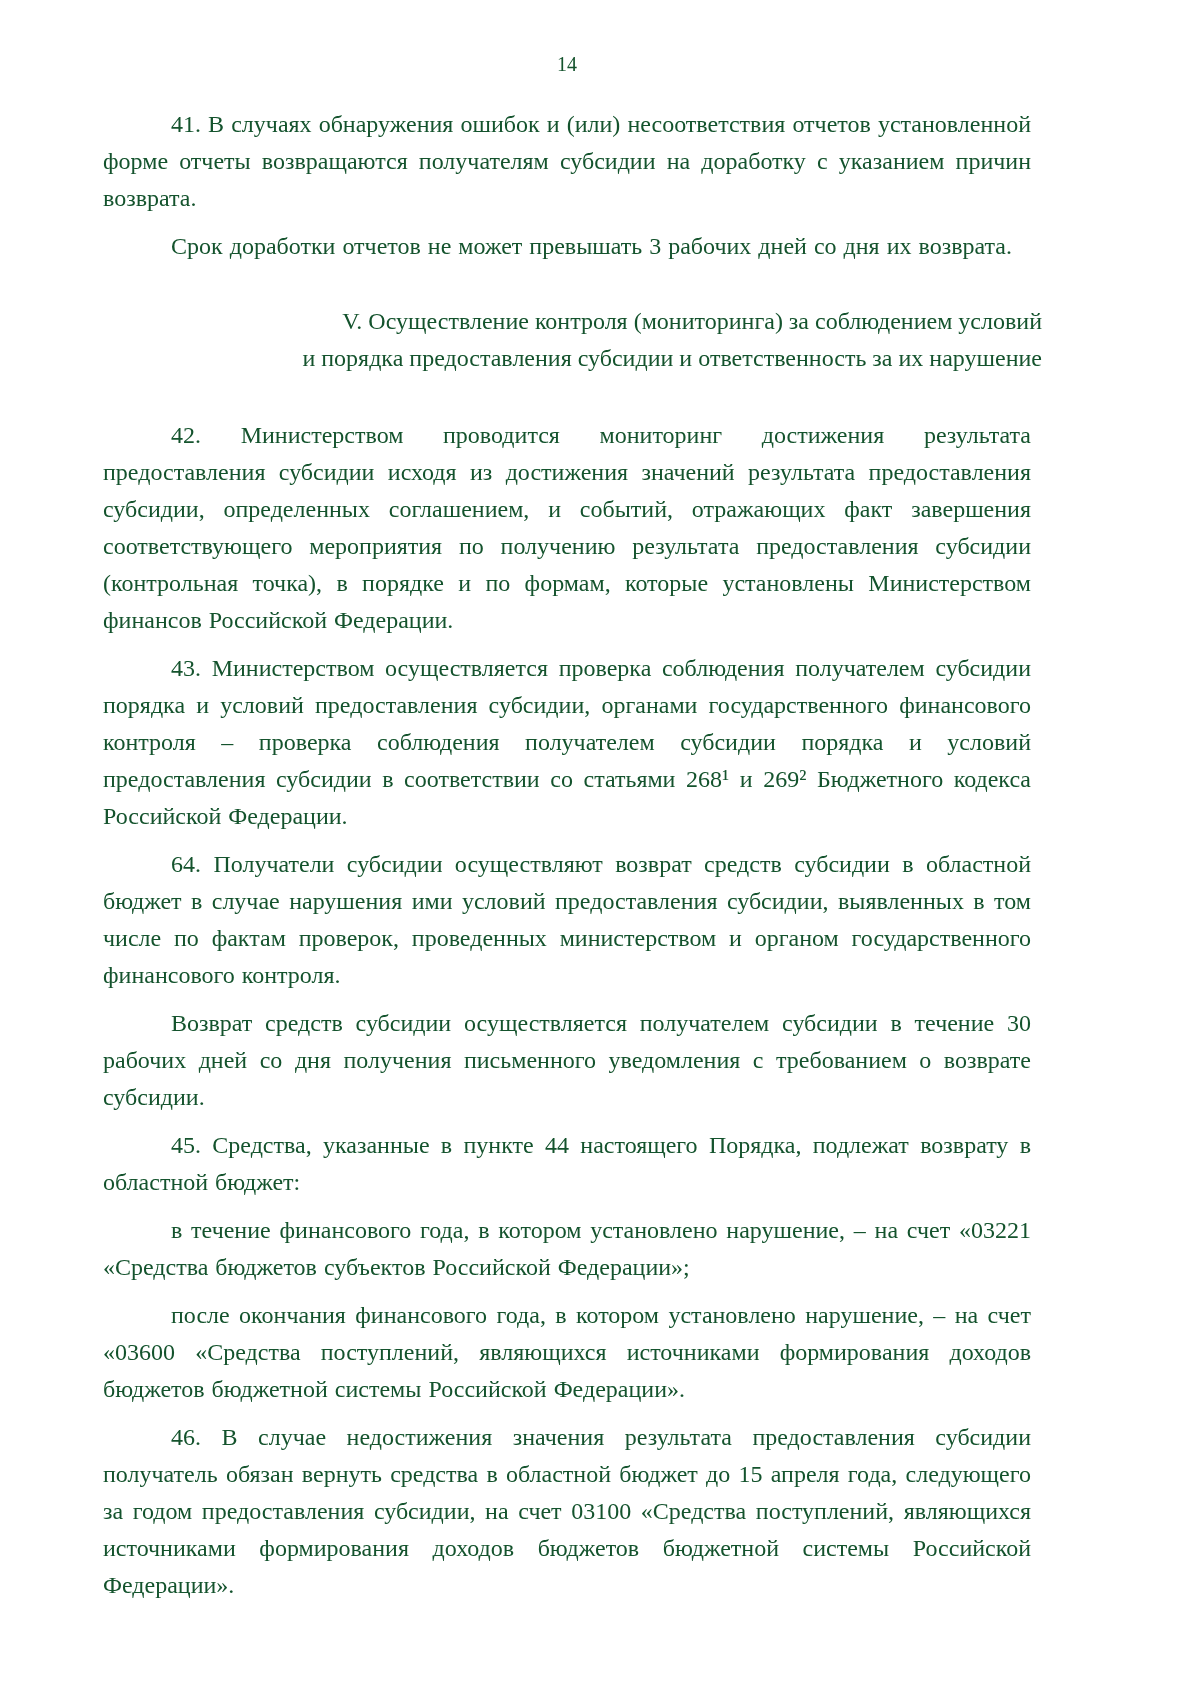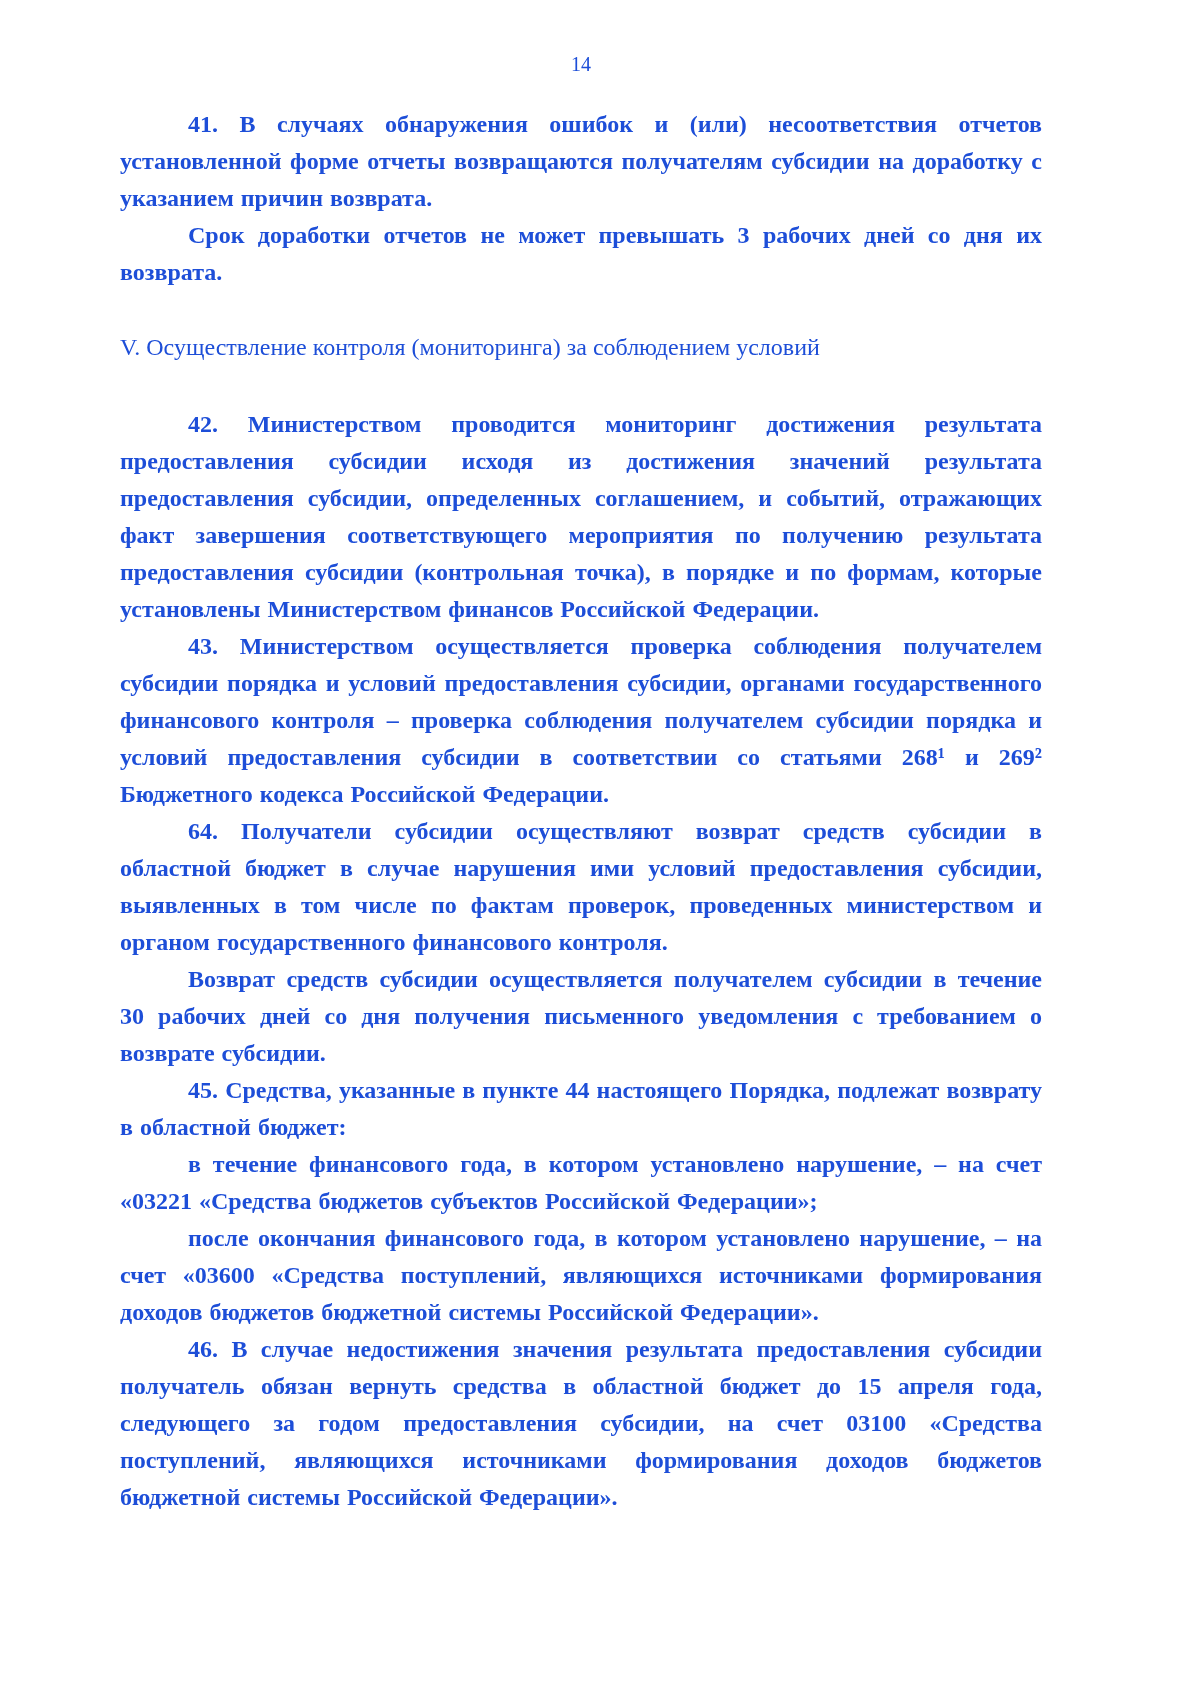--- a/index.html
+++ b/index.html
@@ -5,63 +5,63 @@
   html, body {
     margin: 0;
     padding: 0;
     background: #ffffff;
   }
   .page {
     position: relative;
     width: 1200px;
     height: 1698px;
     background: #ffffff;
-    color: #1d4ed8;
+    color: #14532d;
     font-family: "Liberation Serif", "DejaVu Serif", serif;
     font-size: 24px;
     line-height: 37px;
     box-sizing: border-box;
-    padding: 52px 158px 60px 120px;
+    padding: 52px 158px 60px 92px;
     overflow: hidden;
   }
   .page-number {
     text-align: center;
     font-size: 20px;
     line-height: 24px;
     margin-bottom: 30px;
   }
   .para {
-    margin: 0;
+    margin: 11px;
     text-align: justify;
     text-indent: 68px;
     word-spacing: 1px;
-    font-weight: bold;
   }
   .section-heading {
     margin: 38px 0 40px 0;
-    text-align: left;
+    text-align: right;
     text-indent: 0;
   }
   .section-heading div {
     text-indent: 0;
   }
 </style>
 </head>
 <body>
 
 <div class="page">
 
   <div class="page-number">14</div>
 
   <p class="para">41. В случаях обнаружения ошибок и (или) несоответствия отчетов установленной форме отчеты возвращаются получателям субсидии на доработку с указанием причин возврата.</p>
 
   <p class="para">Срок доработки отчетов не может превышать 3 рабочих дней со дня их возврата.</p>
 
   <div class="section-heading">
     <div>V. Осуществление контроля (мониторинга) за соблюдением условий</div>
+    <div>и порядка предоставления субсидии и ответственность за их нарушение</div>
   </div>
 
   <p class="para">42. Министерством проводится мониторинг достижения результата предоставления субсидии исходя из достижения значений результата предоставления субсидии, определенных соглашением, и событий, отражающих факт завершения соответствующего мероприятия по получению результата предоставления субсидии (контрольная точка), в порядке и по формам, которые установлены Министерством финансов Российской Федерации.</p>
 
   <p class="para">43. Министерством осуществляется проверка соблюдения получателем субсидии порядка и условий предоставления субсидии, органами государственного финансового контроля – проверка соблюдения получателем субсидии порядка и условий предоставления субсидии в соответствии со статьями 268¹ и 269² Бюджетного кодекса Российской Федерации.</p>
 
   <p class="para">64. Получатели субсидии осуществляют возврат средств субсидии в областной бюджет в случае нарушения ими условий предоставления субсидии, выявленных в том числе по фактам проверок, проведенных министерством и органом государственного финансового контроля.</p>
 
 
   <p class="para">Возврат средств субсидии осуществляется получателем субсидии в течение 30 рабочих дней со дня получения письменного уведомления с требованием о возврате субсидии.</p>

